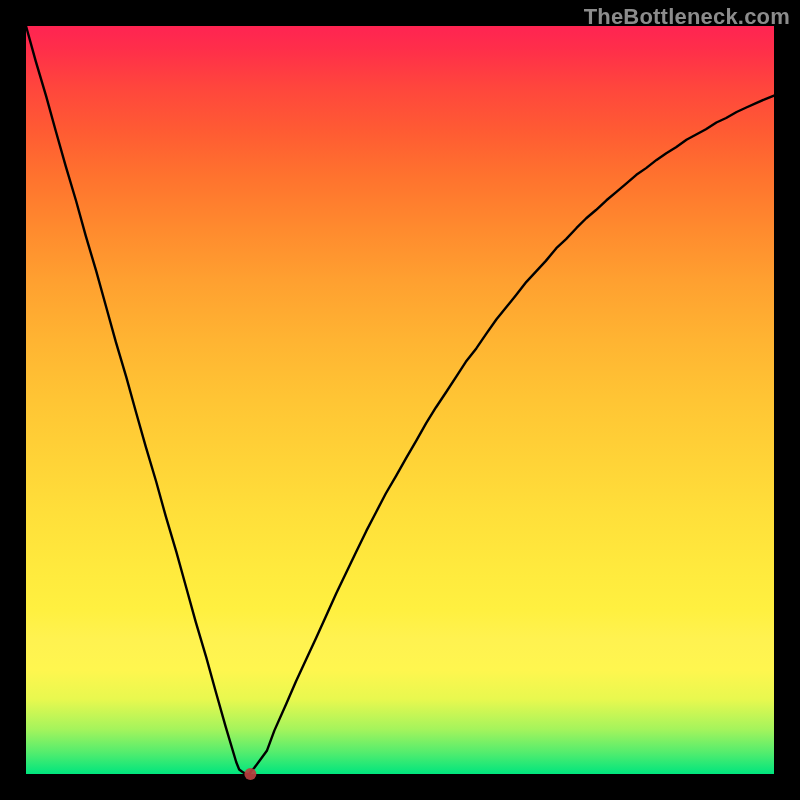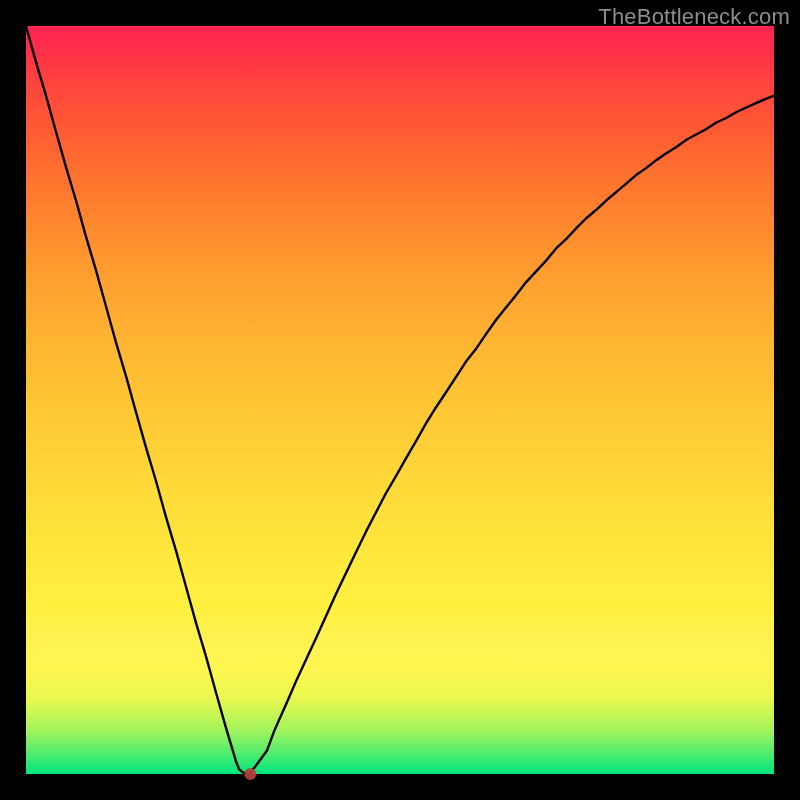--- a/index.html
+++ b/index.html
@@ -9,20 +9,21 @@
     height: 800px;
     overflow: hidden;
     background: #000;
     font-family: Arial, Helvetica, sans-serif;
   }
   .frame {
     position: relative;
     width: 800px;
     height: 800px;
     background: #000;
+    font-weight: bold;
   }
   .plot-area {
     position: absolute;
     left: 26px;
     top: 26px;
     width: 748px;
     height: 748px;
     background: linear-gradient(
       to top,
       #00e57e 0%,

